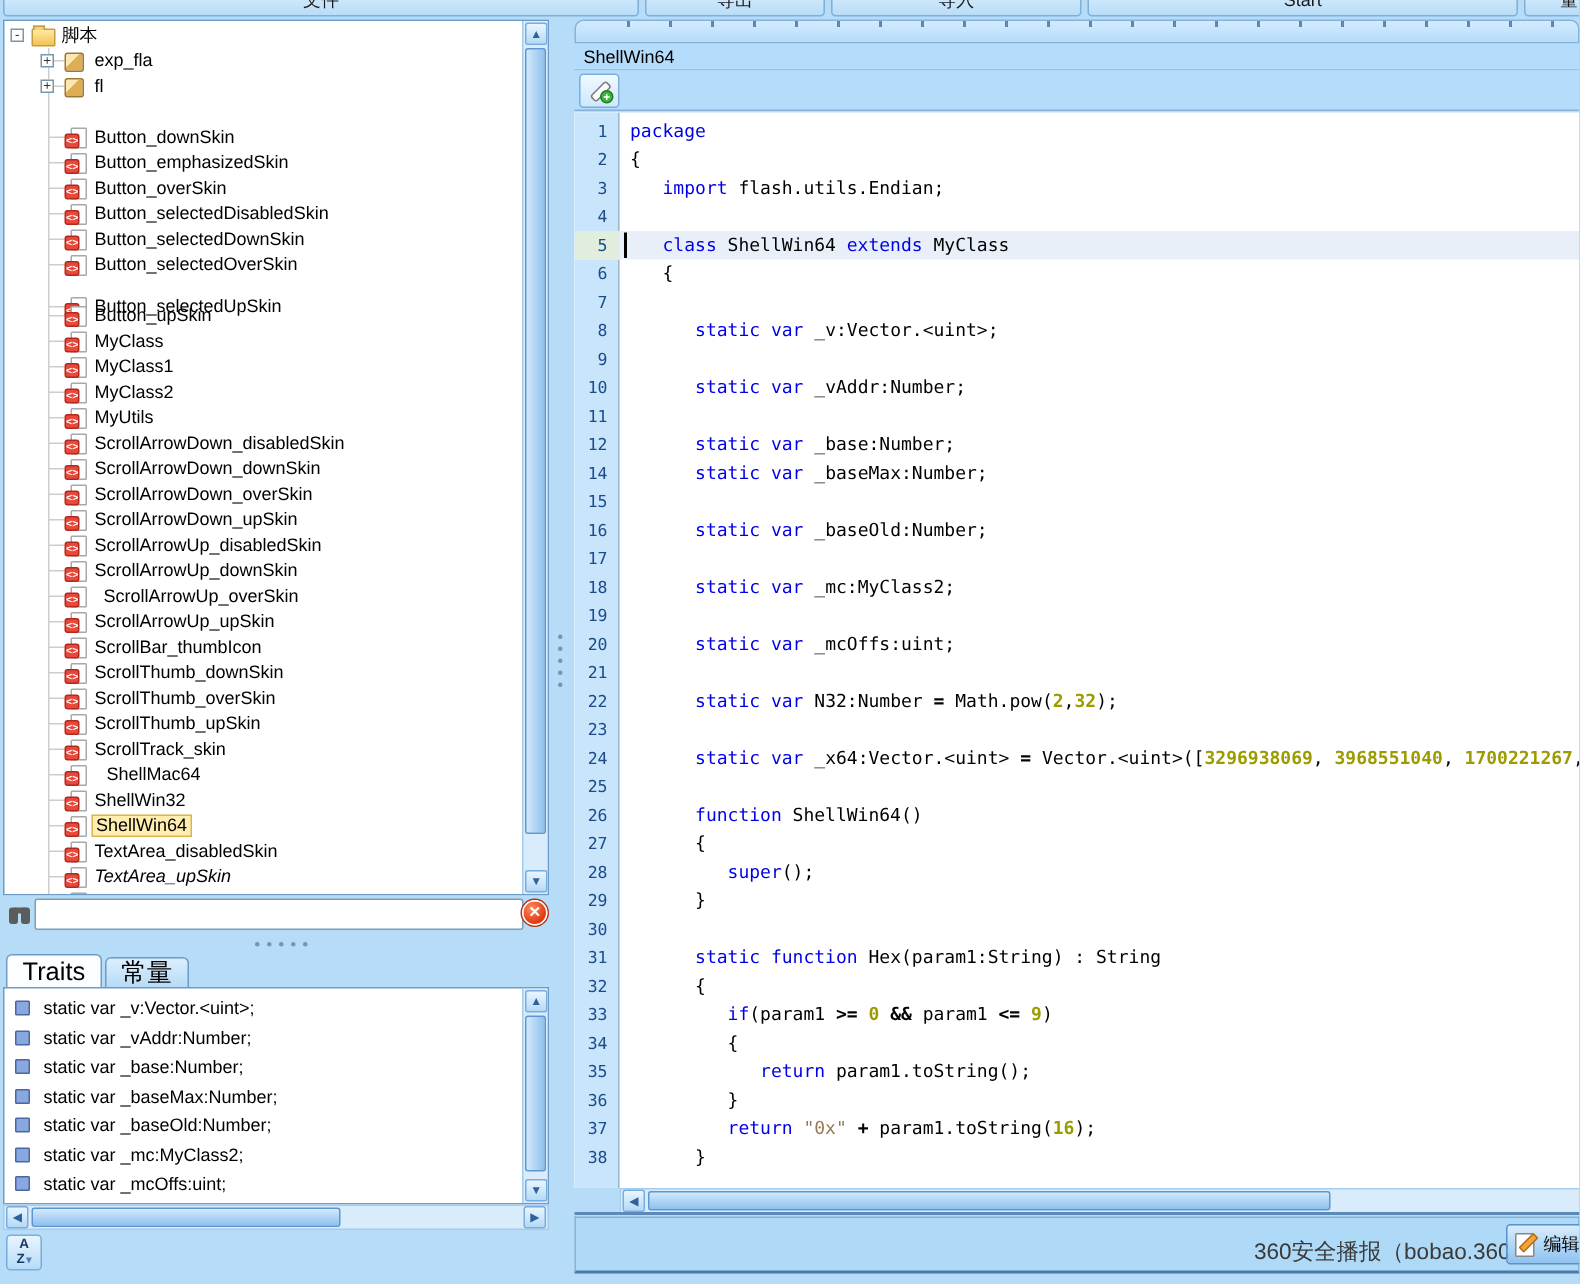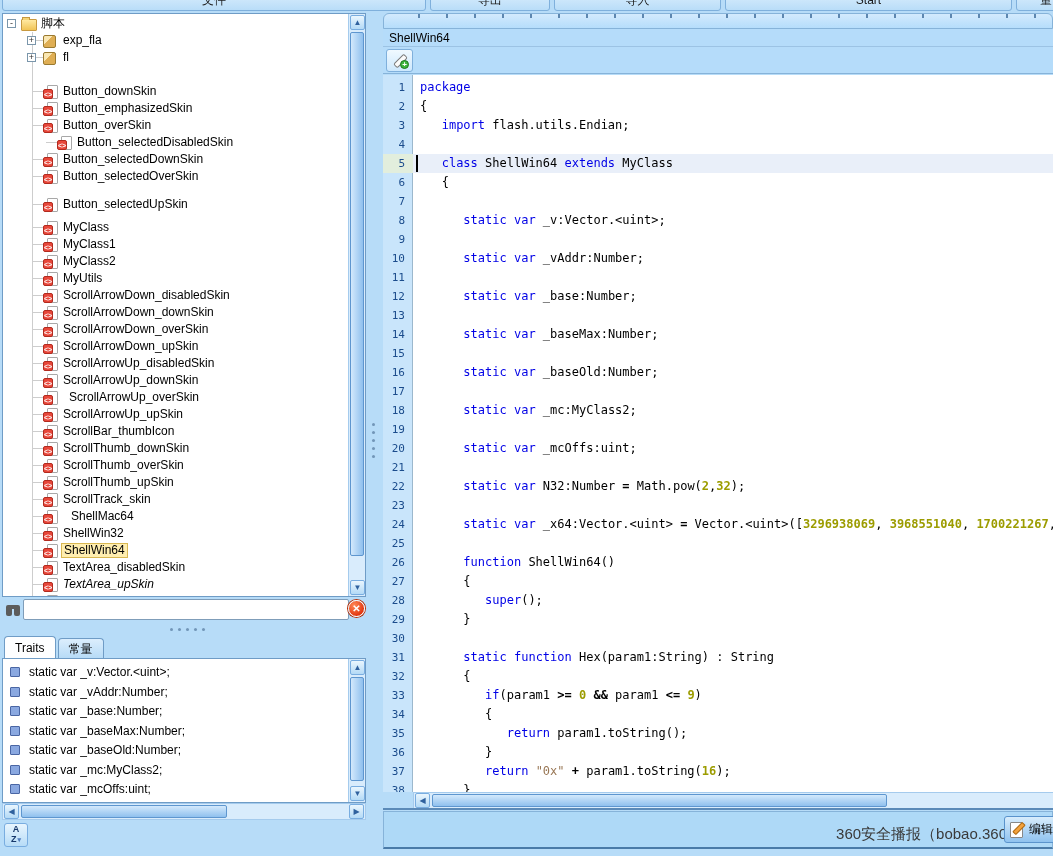--- a/index.html
+++ b/index.html
@@ -53,21 +53,21 @@
         background:radial-gradient(circle at 35% 30%,#ff8a58,#e23812 70%);border:1px solid #ffffff;
         box-shadow:0 0 0 1px #b63008;color:#fff;font-size:10px;font-weight:bold;line-height:16px;text-align:center;box-sizing:border-box;}
   .dots-h{position:absolute;left:170px;top:628px;width:3px;height:3px;border-radius:50%;background:#7296b8;
         box-shadow:8px 0 0 #7296b8,16px 0 0 #7296b8,24px 0 0 #7296b8,32px 0 0 #7296b8;}
   .dots-v{position:absolute;left:372px;top:423px;width:3px;height:3px;border-radius:50%;background:#7296b8;
         box-shadow:0 8px 0 #7296b8,0 16px 0 #7296b8,0 24px 0 #7296b8,0 32px 0 #7296b8;}
   
   #tabs{position:absolute;left:4px;top:636px;height:23px;}
   .tab{position:relative;display:inline-block;height:20px;line-height:20px;padding:0 10px;margin-right:2px;
        border:1px solid #6f9cc6;border-bottom:none;border-radius:4px 4px 0 0;
-       background:linear-gradient(#dcEEfd,#b5daf6);font-size:12px;vertical-align:bottom;}
+       background:linear-gradient(#dcEEfd,#b5daf6);font-size:17px;vertical-align:bottom;}
   .tab.active{background:#fdfeff;height:22px;line-height:22px;}
   
   #traits-panel{position:absolute;left:2px;top:658px;width:364px;height:145px;background:#fff;
         border:1px solid #6f9cc6;box-sizing:border-box;overflow:hidden;}
   .trait{position:absolute;left:0;width:340px;height:20px;}
   .trait .ticon{position:absolute;left:7px;top:5px;width:10px;height:10px;background:#8aa8e0;
         border:1px solid #4a66a4;border-radius:1px;box-sizing:border-box;}
   .trait .ttext{position:absolute;left:26px;top:3px;white-space:nowrap;font-size:12px;}
   #traits-hscroll{left:2px;top:803px;width:364px;}
   
@@ -160,21 +160,21 @@
           </span>
           <span class="tlabel" style="left: 58px;">Button_emphasizedSkin</span>
         </div>
         <div class="trow child" style="top: 103px;">
           <span class="ico-script" style="left: 40px;">
             <span class="pg"></span>
             <span class="bd">&lt;&gt;</span>
           </span>
           <span class="tlabel" style="left: 58px;">Button_overSkin</span>
         </div>
-        <div class="trow child" style="top: 120px; margin-left: 14px;">
+        <div class="trow child" style="top: 120px;">
           <span class="ico-script" style="left: 40px;">
             <span class="pg"></span>
             <span class="bd">&lt;&gt;</span>
           </span>
           <span class="tlabel" style="left: 58px;">Button_selectedDisabledSkin</span>
         </div>
         <div class="trow child" style="top: 137px;">
           <span class="ico-script" style="left: 40px;">
             <span class="pg"></span>
             <span class="bd">&lt;&gt;</span>
@@ -187,20 +187,27 @@
             <span class="bd">&lt;&gt;</span>
           </span>
           <span class="tlabel" style="left: 58px;">Button_selectedOverSkin</span>
         </div>
         <div class="trow child" style="top: 171px; margin-top: 11px;">
           <span class="ico-script" style="left: 40px;">
             <span class="pg"></span>
             <span class="bd">&lt;&gt;</span>
           </span>
           <span class="tlabel" style="left: 58px;">Button_selectedUpSkin</span>
+        </div>
+        <div class="trow child" style="top: 188px;">
+          <span class="ico-script" style="left: 40px;">
+            <span class="pg"></span>
+            <span class="bd">&lt;&gt;</span>
+          </span>
+          <span class="tlabel" style="left: 58px;">Button_upSkin</span>
         </div>
         <div class="trow child" style="top: 205px;">
           <span class="ico-script" style="left: 40px;">
             <span class="pg"></span>
             <span class="bd">&lt;&gt;</span>
           </span>
           <span class="tlabel" style="left: 58px;">MyClass</span>
         </div>
         <div class="trow child" style="top: 222px;">
           <span class="ico-script" style="left: 40px;">
@@ -444,21 +451,20 @@
         <div class="cl"><span class="ln">3</span><span class="ct"><span class="tk-pl">   </span><span class="tk-kw">import</span><span class="tk-pl"> flash.utils.Endian;</span></span></div>
         <div class="cl"><span class="ln">4</span><span class="ct"></span></div>
         <div class="cl cur"><span class="ln">5</span><span class="ct"><span class="tk-pl">   </span><span class="tk-kw">class</span><span class="tk-pl"> ShellWin64 </span><span class="tk-kw">extends</span><span class="tk-pl"> MyClass</span></span><span class="caret"></span></div>
         <div class="cl"><span class="ln">6</span><span class="ct"><span class="tk-pl">   {</span></span></div>
         <div class="cl"><span class="ln">7</span><span class="ct"></span></div>
         <div class="cl"><span class="ln">8</span><span class="ct"><span class="tk-pl">      </span><span class="tk-kw">static</span><span class="tk-pl"> </span><span class="tk-kw">var</span><span class="tk-pl"> _v:Vector.&lt;uint&gt;;</span></span></div>
         <div class="cl"><span class="ln">9</span><span class="ct"></span></div>
         <div class="cl"><span class="ln">10</span><span class="ct"><span class="tk-pl">      </span><span class="tk-kw">static</span><span class="tk-pl"> </span><span class="tk-kw">var</span><span class="tk-pl"> _vAddr:Number;</span></span></div>
         <div class="cl"><span class="ln">11</span><span class="ct"></span></div>
         <div class="cl"><span class="ln">12</span><span class="ct"><span class="tk-pl">      </span><span class="tk-kw">static</span><span class="tk-pl"> </span><span class="tk-kw">var</span><span class="tk-pl"> _base:Number;</span></span></div>
-        <div class="cl"><span class="ln">13</span><span class="ct"></span></div>
         <div class="cl"><span class="ln">14</span><span class="ct"><span class="tk-pl">      </span><span class="tk-kw">static</span><span class="tk-pl"> </span><span class="tk-kw">var</span><span class="tk-pl"> _baseMax:Number;</span></span></div>
         <div class="cl"><span class="ln">15</span><span class="ct"></span></div>
         <div class="cl"><span class="ln">16</span><span class="ct"><span class="tk-pl">      </span><span class="tk-kw">static</span><span class="tk-pl"> </span><span class="tk-kw">var</span><span class="tk-pl"> _baseOld:Number;</span></span></div>
         <div class="cl"><span class="ln">17</span><span class="ct"></span></div>
         <div class="cl"><span class="ln">18</span><span class="ct"><span class="tk-pl">      </span><span class="tk-kw">static</span><span class="tk-pl"> </span><span class="tk-kw">var</span><span class="tk-pl"> _mc:MyClass2;</span></span></div>
         <div class="cl"><span class="ln">19</span><span class="ct"></span></div>
         <div class="cl"><span class="ln">20</span><span class="ct"><span class="tk-pl">      </span><span class="tk-kw">static</span><span class="tk-pl"> </span><span class="tk-kw">var</span><span class="tk-pl"> _mcOffs:uint;</span></span></div>
         <div class="cl"><span class="ln">21</span><span class="ct"></span></div>
         <div class="cl"><span class="ln">22</span><span class="ct"><span class="tk-pl">      </span><span class="tk-kw">static</span><span class="tk-pl"> </span><span class="tk-kw">var</span><span class="tk-pl"> N32:Number </span><span class="tk-op">=</span><span class="tk-pl"> Math.pow(</span><span class="tk-num">2</span><span class="tk-pl">,</span><span class="tk-num">32</span><span class="tk-pl">);</span></span></div>
         <div class="cl"><span class="ln">23</span><span class="ct"></span></div>

